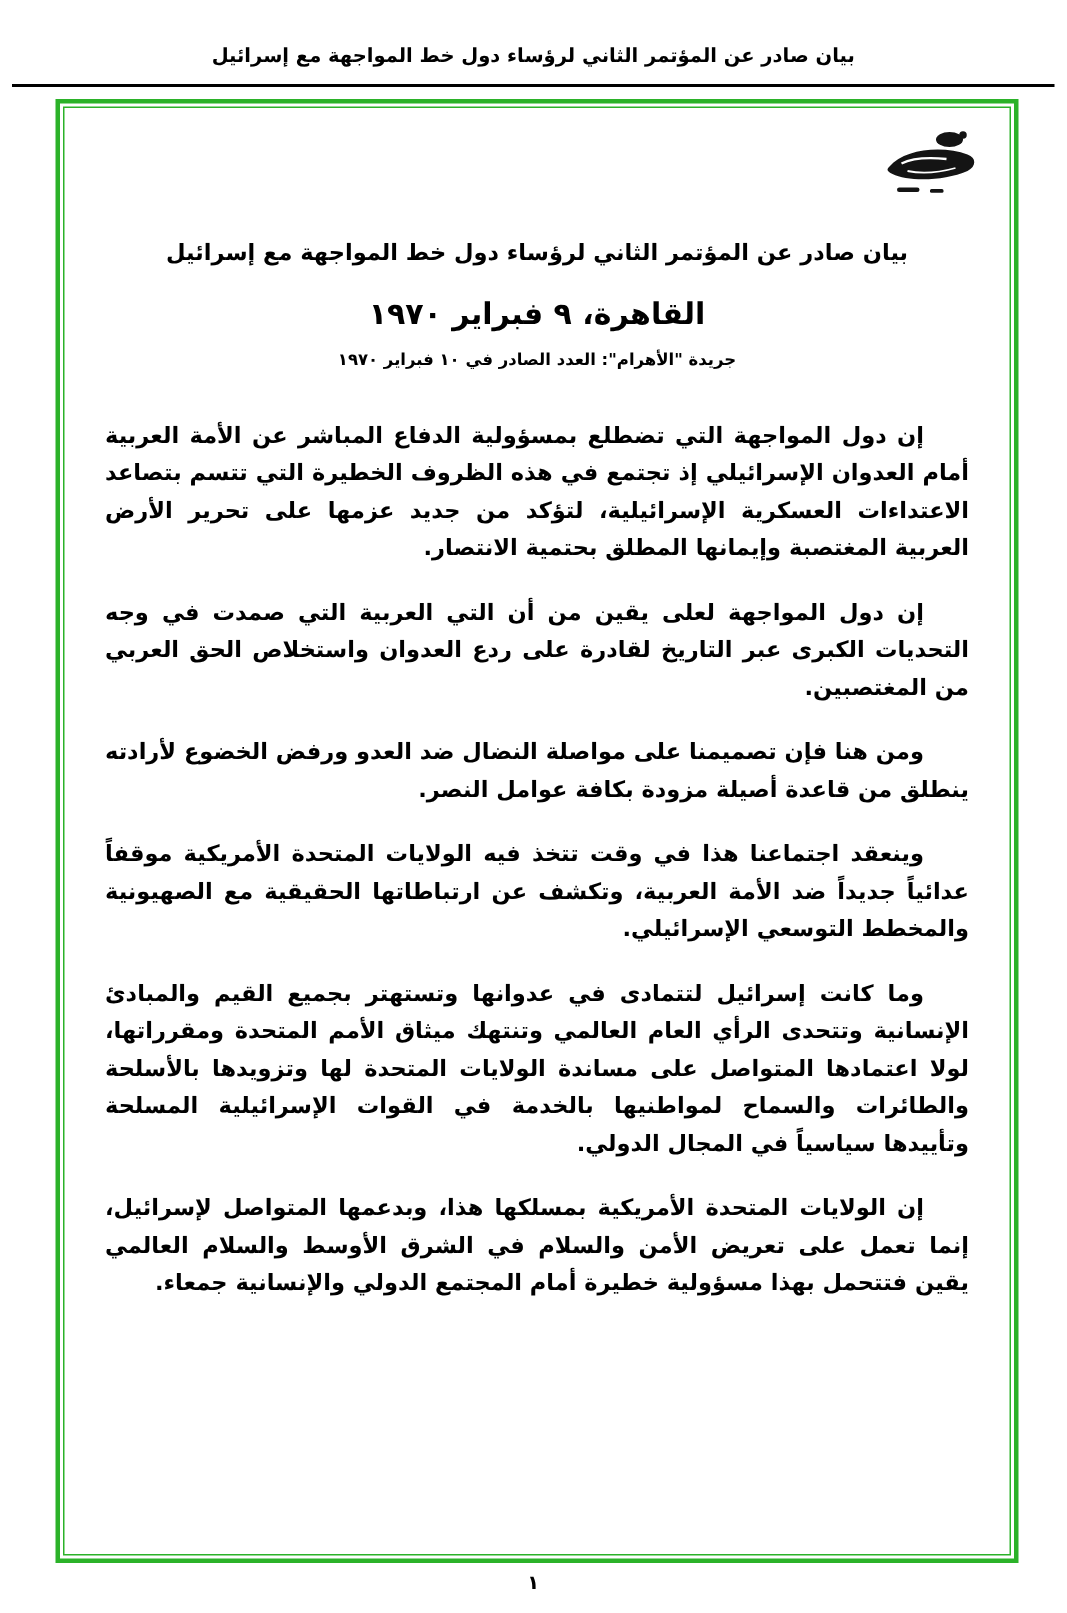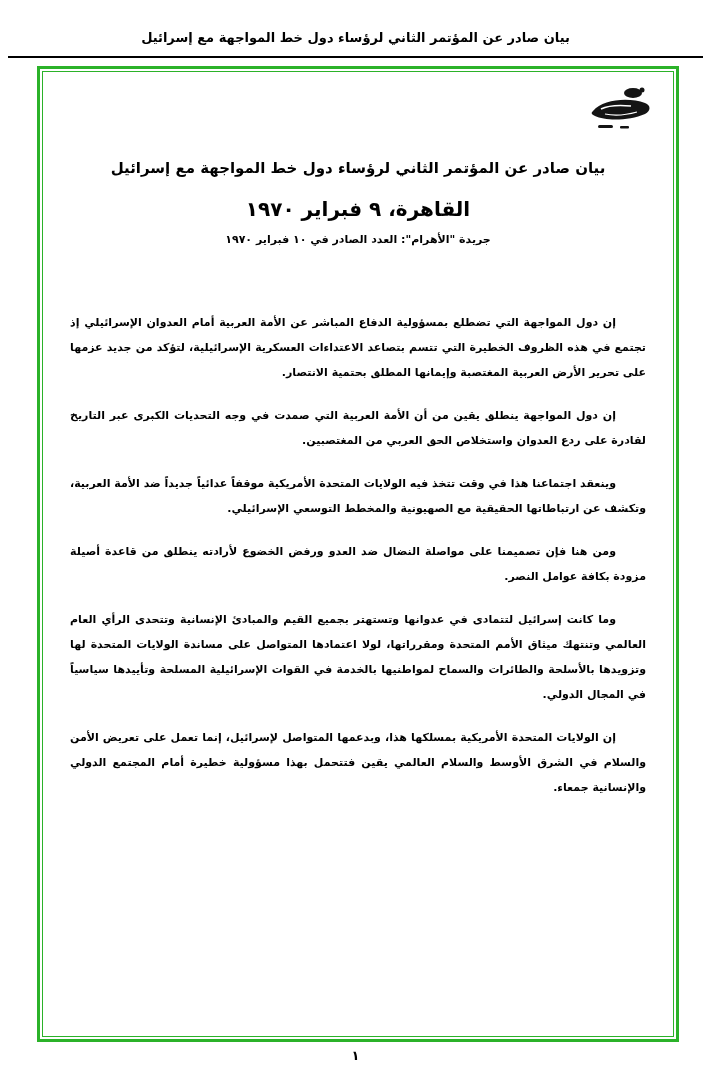--- a/index.html
+++ b/index.html
@@ -75,22 +75,22 @@
     font-weight: bold;
     letter-spacing: 1px;
   }
   .doc-source {
     margin-top: 12px;
     text-align: center;
     font-size: 11px;
     font-weight: bold;
   }
   .doc-body {
-    margin-top: 64px;
-    font-size: 11px;
+    margin-top: 32px;
+    font-size: 15px;
     font-weight: bold;
     line-height: 25px;
     text-align: justify;
   }
   .doc-body p {
     text-indent: 30px;
     margin-bottom: 18px;
   }
   .page-number {
     position: absolute;
@@ -131,23 +131,23 @@
       </div>
 
       <h1 class="doc-title">بيان صادر عن المؤتمر الثاني لرؤساء دول خط المواجهة مع إسرائيل</h1>
 
       <h2 class="doc-subtitle">القاهرة، ٩ فبراير ١٩٧٠</h2>
 
       <div class="doc-source">جريدة "الأهرام": العدد الصادر في ١٠ فبراير ١٩٧٠</div>
 
       <div class="doc-body">
         <p>إن دول المواجهة التي تضطلع بمسؤولية الدفاع المباشر عن الأمة العربية أمام العدوان الإسرائيلي إذ تجتمع في هذه الظروف الخطيرة التي تتسم بتصاعد الاعتداءات العسكرية الإسرائيلية، لتؤكد من جديد عزمها على تحرير الأرض العربية المغتصبة وإيمانها المطلق بحتمية الانتصار.</p>
-        <p>إن دول المواجهة ينطلق يقين من أن الأمة العربية التي صمدت في وجه التحديات الكبرى عبر التاريخ لقادرة على ردع العدوان واستخلاص الحق العربي من المغتصبين.</p>
+        <p>إن دول المواجهة لعلى يقين من أن التي العربية التي صمدت في وجه التحديات الكبرى عبر التاريخ لقادرة على ردع العدوان واستخلاص الحق العربي من المغتصبين.</p>
+        <p>ومن هنا فإن تصميمنا على مواصلة النضال ضد العدو ورفض الخضوع لأرادته ينطلق من قاعدة أصيلة مزودة بكافة عوامل النصر.</p>
         <p>وينعقد اجتماعنا هذا في وقت تتخذ فيه الولايات المتحدة الأمريكية موقفاً عدائياً جديداً ضد الأمة العربية، وتكشف عن ارتباطاتها الحقيقية مع الصهيونية والمخطط التوسعي الإسرائيلي.</p>
-        <p>ومن هنا فإن تصميمنا على مواصلة النضال ضد العدو ورفض الخضوع لأرادته ينطلق من قاعدة أصيلة مزودة بكافة عوامل النصر.</p>
         <p>وما كانت إسرائيل لتتمادى في عدوانها وتستهتر بجميع القيم والمبادئ الإنسانية وتتحدى الرأي العام العالمي وتنتهك ميثاق الأمم المتحدة ومقرراتها، لولا اعتمادها المتواصل على مساندة الولايات المتحدة لها وتزويدها بالأسلحة والطائرات والسماح لمواطنيها بالخدمة في القوات الإسرائيلية المسلحة وتأييدها سياسياً في المجال الدولي.</p>
         <p>إن الولايات المتحدة الأمريكية بمسلكها هذا، وبدعمها المتواصل لإسرائيل، إنما تعمل على تعريض الأمن والسلام في الشرق الأوسط والسلام العالمي يقين فتتحمل بهذا مسؤولية خطيرة أمام المجتمع الدولي والإنسانية جمعاء.</p>
       </div>
 
     </div>
   </div>
 
   <div class="page-number">١</div>
 
 </div>

